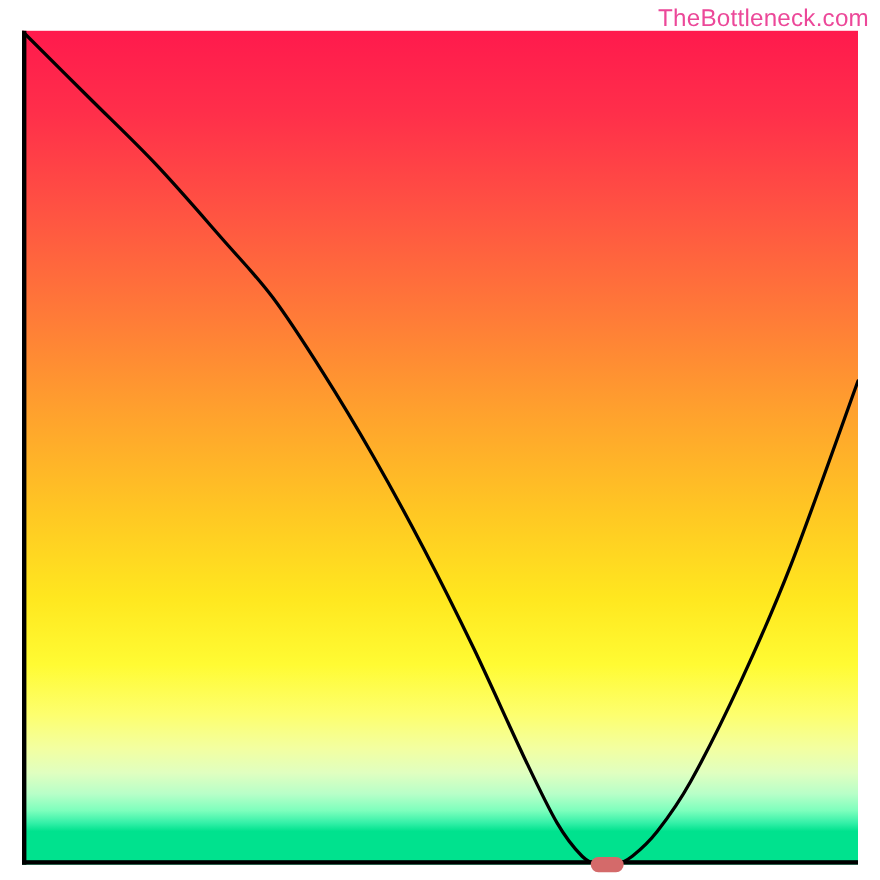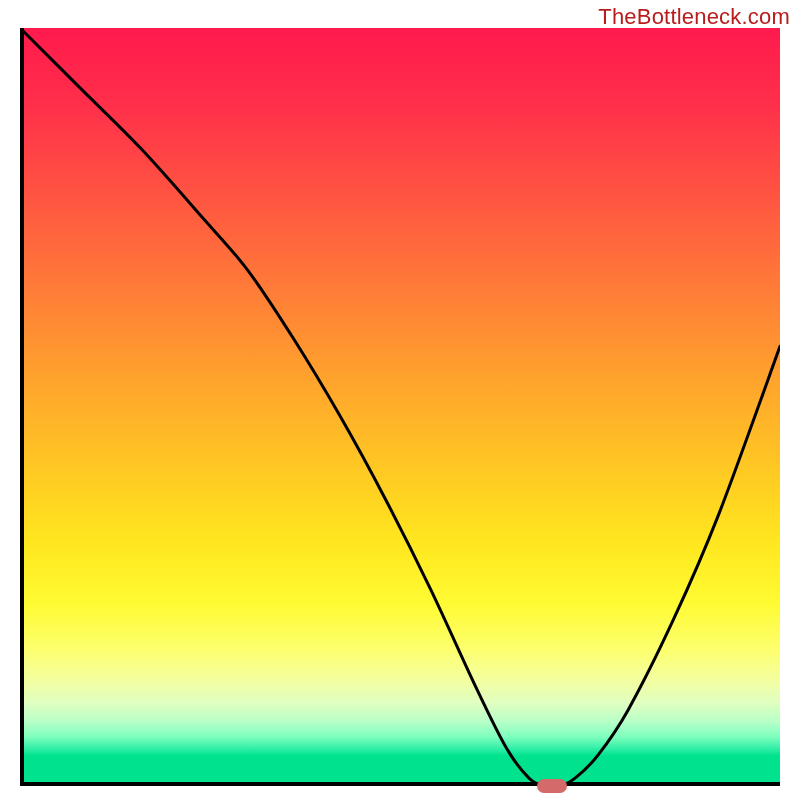--- a/index.html
+++ b/index.html
@@ -12,21 +12,21 @@
   }
   .container {
     position: relative;
     width: 800px;
     height: 800px;
   }
   .watermark {
     position: absolute;
     top: 4px;
     right: 10px;
-    color: #b91c1c;
+    color: #ec4899;
     font-size: 22px;
     font-weight: 500;
     letter-spacing: 0.2px;
     z-index: 10;
   }
   .plot-area {
     position: absolute;
     left: 20px;
     top: 28px;
     width: 760px;

